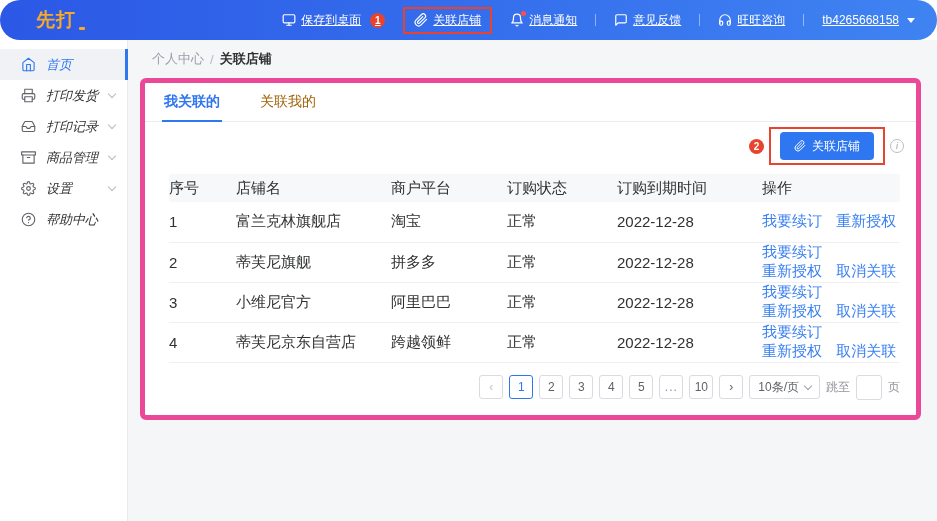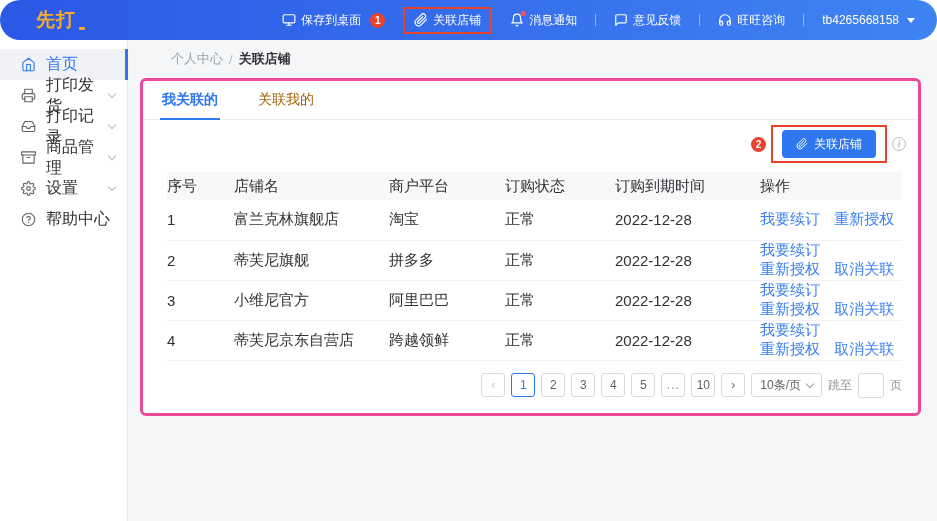--- a/index.html
+++ b/index.html
@@ -5,54 +5,54 @@
   * { margin:0; padding:0; box-sizing:border-box; }
   html,body { width:937px; height:521px; overflow:hidden; background:#fff;
     font-family:"Liberation Sans","DejaVu Sans",sans-serif; }
 
   
   .topbar { height:40px; display:flex; align-items:center; justify-content:space-between;
     background:linear-gradient(90deg,#2b58e6 0%,#3f83f2 100%); padding:0 22px 0 36px;border-radius:20px; }
   .logo { display:flex; align-items:flex-end; font-weight:800; font-size:19px; letter-spacing:1px; }
   .logo .p1 { color:#f7a928; }
   .logo .mark { width:6px; height:3px; background:#f7a928; margin:0 0 3px 3px; border-radius:1px; }
-  .nav { display:flex; align-items:center; gap:18px; color:#fff; font-size:12px; }
+  .nav { display:flex; align-items:center; gap:18px; color:#fff; font-size:12px;text-decoration:underline; }
   .nav-item { display:flex; align-items:center; gap:5px; cursor:pointer; position:relative; white-space:nowrap; }
   .nav-item svg { width:14px; height:14px; stroke:#fff; fill:none; stroke-width:2; stroke-linecap:round; stroke-linejoin:round; }
   .nav-sep { width:1px; height:12px; background:rgba(255,255,255,.45); }
   .num-badge { min-width:15px; height:15px; border-radius:50%; background:#e8432d; color:#fff;
     font-size:10px; display:flex; align-items:center; justify-content:center; font-weight:700; }
   .nav .num-badge { margin-left:-9px; z-index:2; }
   .anno-box { border:2px solid #e8432d; padding:3px 9px; display:flex; align-items:center; }
   .bell-wrap { position:relative; display:flex; }
   .bell-dot { position:absolute; top:-2px; right:-2px; width:5px; height:5px; border-radius:50%; background:#ff4d4f; }
   .caret { width:0; height:0; border-left:4px solid transparent; border-right:4px solid transparent;
     border-top:5px solid #fff; margin-left:3px; }
 
   
   .shell { display:flex; height:481px; }
   .sidebar { width:128px; background:#fff; border-right:1px solid #e7eaee; padding-top:9px; flex-shrink:0; }
   .side-item { height:31px; display:flex; align-items:center; padding:0 12px 0 21px; gap:10px;
-    font-size:16px; color:#303133; cursor:pointer; position:relative; }
+    font-size:13px; color:#303133; cursor:pointer; position:relative;font-style:italic; }
   .side-item svg { width:15px; height:15px; stroke:#5f6368; fill:none; stroke-width:1.8; stroke-linecap:round; stroke-linejoin:round; flex-shrink:0; }
   .side-item .lbl { flex:1; }
   .side-item .chev { width:6px; height:6px; border-right:1.4px solid #b6bac2; border-bottom:1.4px solid #b6bac2;
     transform:rotate(45deg); margin-top:-3px; }
   .side-item.active { background:#f0f2f6; color:#2f77f1; }
   .side-item.active svg { stroke:#2f77f1; }
   .side-item.active::after { content:""; position:absolute; right:-1px; top:0; width:3px; height:100%; background:#2f77f1; }
 
   
   .main { flex:1; background:#f4f6f8; display:flex; flex-direction:column; overflow:hidden; }
   .breadcrumb { height:38px; display:flex; align-items:center; padding-left:24px; font-size:13px; gap:6px; }
-  .bc-parent { color:#99a0aa; cursor:pointer;margin-left:19px; }
+  .bc-parent { color:#99a0aa; cursor:pointer; }
   .bc-sep { color:#b4bac1; }
   .bc-current { color:#303133; font-weight:700; }
 
-  .card { margin:0 16px 0 12px; background:#fff; border:3px solid #ec4899; border-radius:6px; }
+  .card { margin:0 16px 0 12px; background:#fff; border:5px solid #ec4899; border-radius:6px; }
 
   .tabbar { display:flex; gap:36px; padding:0 17px; border-bottom:1px solid #e9ecf0; }
   .tab { padding:10px 2px 9px; font-size:14px; color:#a16207; cursor:pointer; border-bottom:2px solid transparent; margin-bottom:-1px; }
   .tab.active { color:#2f77f1; font-weight:700; border-bottom-color:#2f77f1; }
 
   .toolbar { height:48px; display:flex; align-items:center; justify-content:flex-end; padding-right:12px; gap:5px; }
   .btn-primary { display:flex; align-items:center; gap:6px; background:#2f77f1; color:#fff; font-size:12px;
     height:28px; padding:0 14px; border:none; border-radius:4px; cursor:pointer; font-family:inherit; }
   .btn-primary svg { width:12px; height:12px; stroke:#fff; fill:none; stroke-width:2; stroke-linecap:round; }
   .info-i { width:14px; height:14px; border:1px solid #b9bec6; border-radius:50%; color:#b9bec6;

